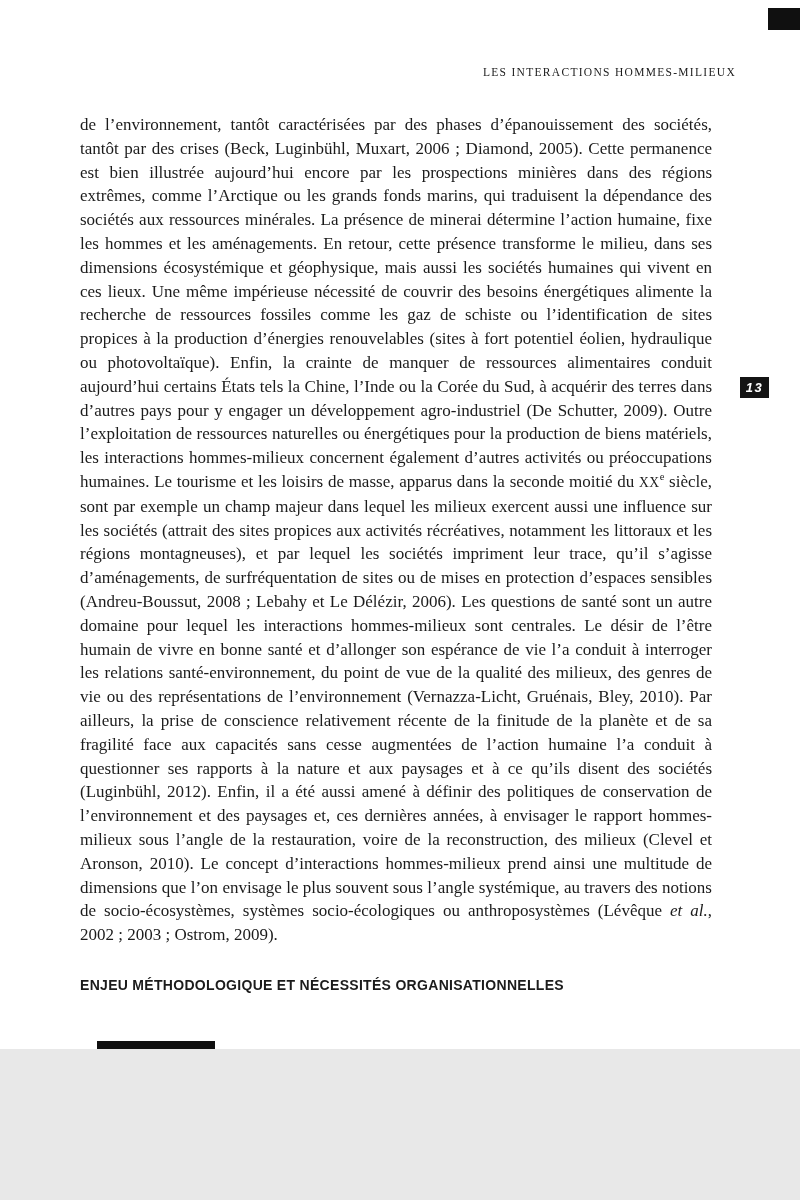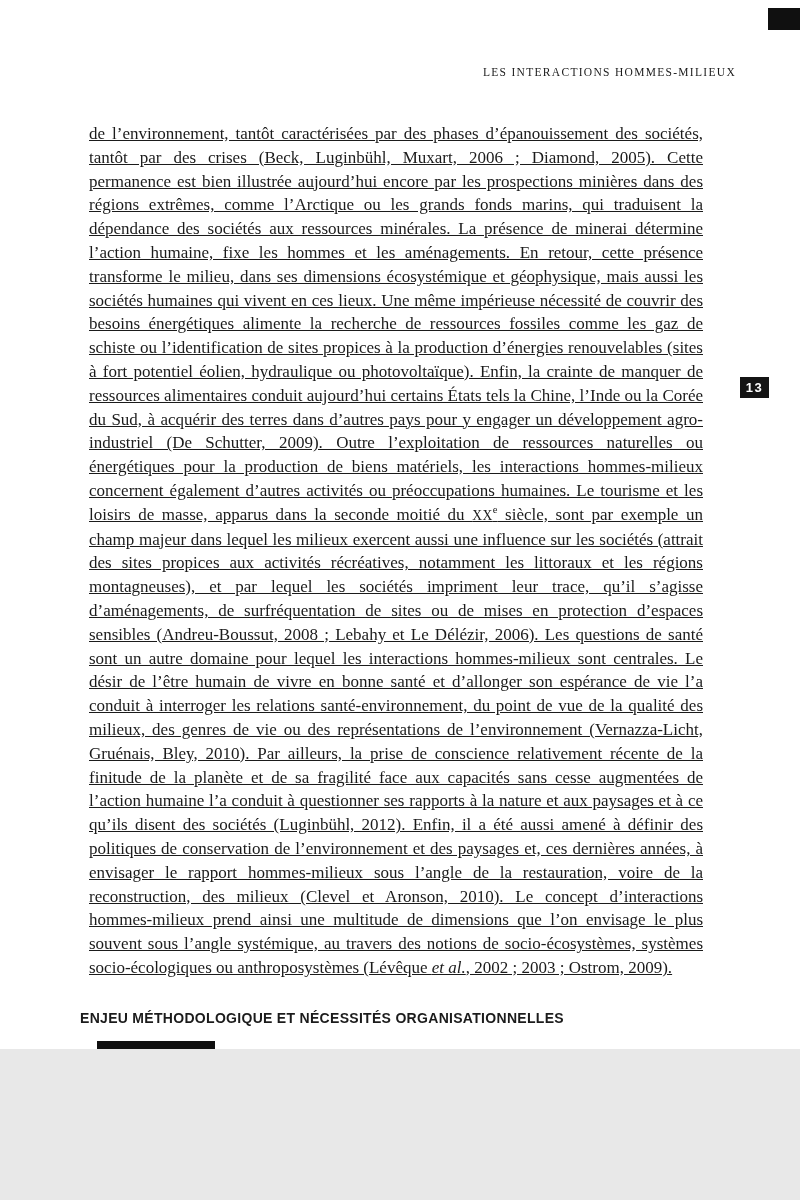--- a/index.html
+++ b/index.html
@@ -50,36 +50,36 @@
     height: 21px;
     background: #141414;
     color: #ffffff;
     font-family: "Liberation Sans", sans-serif;
     font-size: 13px;
     font-weight: bold;
     letter-spacing: 1.5px;
     display: flex;
     align-items: center;
     justify-content: center;
+    font-style: italic;
   }
 
   
   .body-text {
     position: absolute;
     left: 80px;
     top: 113px;
     width: 632px;
     font-size: 17px;
     line-height: 23.8px;
     text-align: justify;
   }
   .body-text p {
-    margin: 9px;
+    margin: 0;
     padding: 0;
-    text-decoration: underline;
   }
   .body-text .sc {
     font-size: 0.8em;
     letter-spacing: 0.5px;
   }
   .body-text sup {
     font-size: 0.62em;
     line-height: 0;
   }
   .section-heading {

